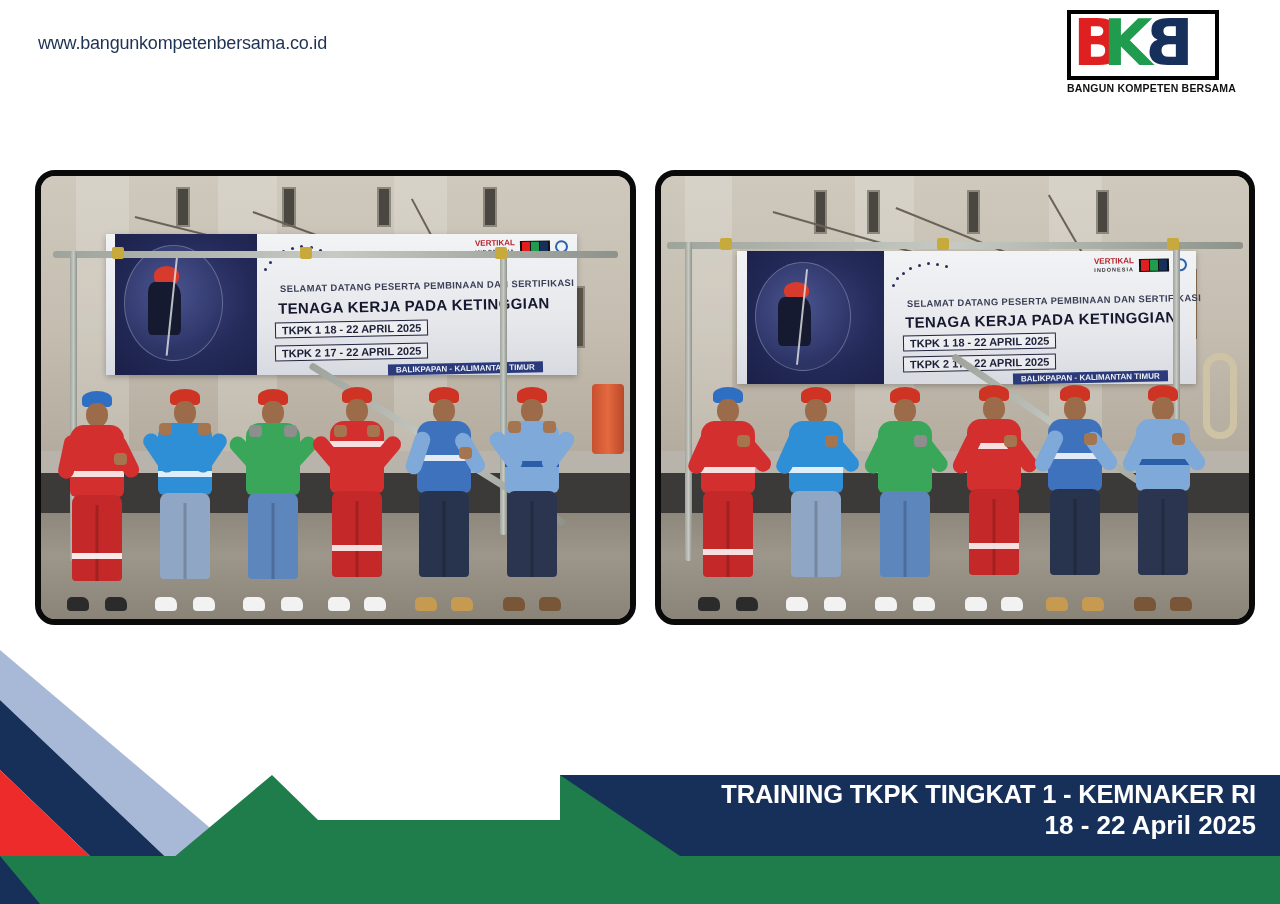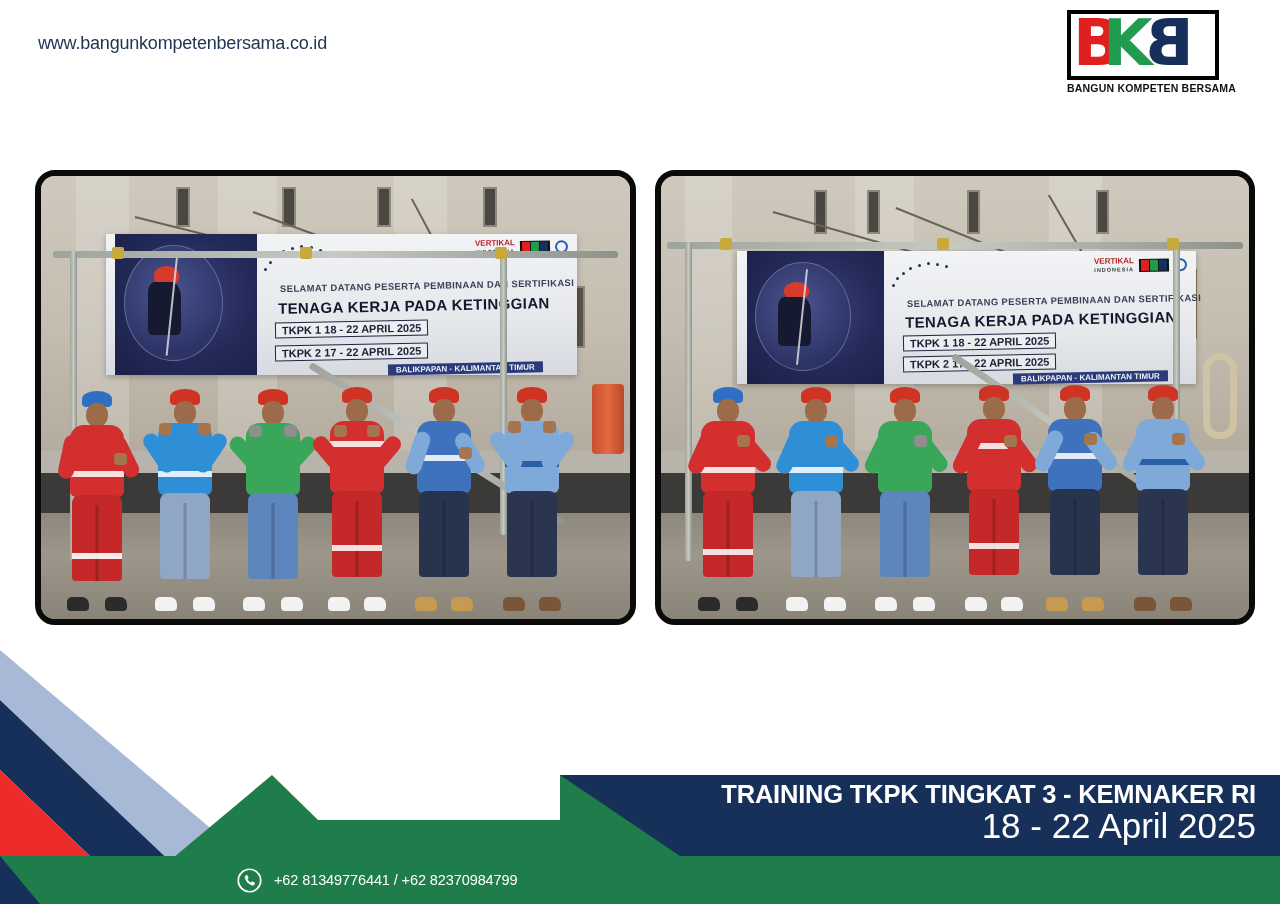--- a/index.html
+++ b/index.html
@@ -166,21 +166,21 @@
   .deco { position:absolute; left:0; top:0; width:1280px; height:904px; pointer-events:none; }
   .title-text {
     position:absolute; right:24px; top:779px;
     text-align:right; color:#ffffff; z-index:6;
   }
   .title-main {
     font-size:25.5px; font-weight:700; letter-spacing:-0.2px; line-height:31px;
     white-space:nowrap;
   }
   .title-sub {
-    font-size:35px; font-weight:400; line-height:31px; white-space:nowrap;
+    font-size:26px; font-weight:700; line-height:31px; white-space:nowrap;
   }
 
   
   .footer-row {
     position:absolute; left:0; bottom:0; width:1280px; height:48px;
     display:flex; align-items:center; z-index:7;
     padding-left:236px; gap:0;
   }
   .contact { display:flex; align-items:center; gap:11px; color:#fff; white-space:nowrap; }
   .c-ig { margin-right:56px; }
@@ -550,31 +550,22 @@
   <rect x="0" y="856" width="1280" height="48" fill="#1e7d4a"></rect>
 
   <polygon points="0,856 40,904 0,904" fill="#16305a"></polygon>
 
   <polygon points="560,775 1280,775 1280,856 680,856" fill="#16305a"></polygon>
 
   <polygon points="272,775 560,775 680,856 272,856" fill="#1e7d4a" opacity="0"></polygon>
 </svg>
 
 <div class="title-text">
-  <div class="title-main">TRAINING TKPK TINGKAT 3 - KEMNAKER RI</div>
+  <div class="title-main">TRAINING TKPK TINGKAT 1 - KEMNAKER RI</div>
   <div class="title-sub">18 - 22 April 2025</div>
 </div>
 
 <div class="footer-row">
 
 
 
-  <div class="contact c-phone">
-    <span class="ico">
-      <svg viewBox="0 0 24 24" fill="none" stroke="#ffffff" stroke-width="1.5">
-        <circle cx="12" cy="12" r="10"></circle>
-        <path d="M8.6 7.4c.5-.5 1.3-.4 1.6.2l.8 1.5c.2.4.1.9-.2 1.2l-.5.5c.5 1.3 1.6 2.4 2.9 2.9l.5-.5c.3-.3.8-.4 1.2-.2l1.5.8c.6.3.7 1.1.2 1.6l-.6.6c-.5.5-1.2.6-1.8.4-3-1-5.3-3.3-6.3-6.3-.2-.6-.1-1.3.4-1.8l.3-.4z" fill="#ffffff" stroke="none"></path>
-      </svg>
-    </span>
-    <span class="contact-label">+62 81349776441 / +62 82370984799</span>
-  </div>
 
 </div>
 
 </body></html>

